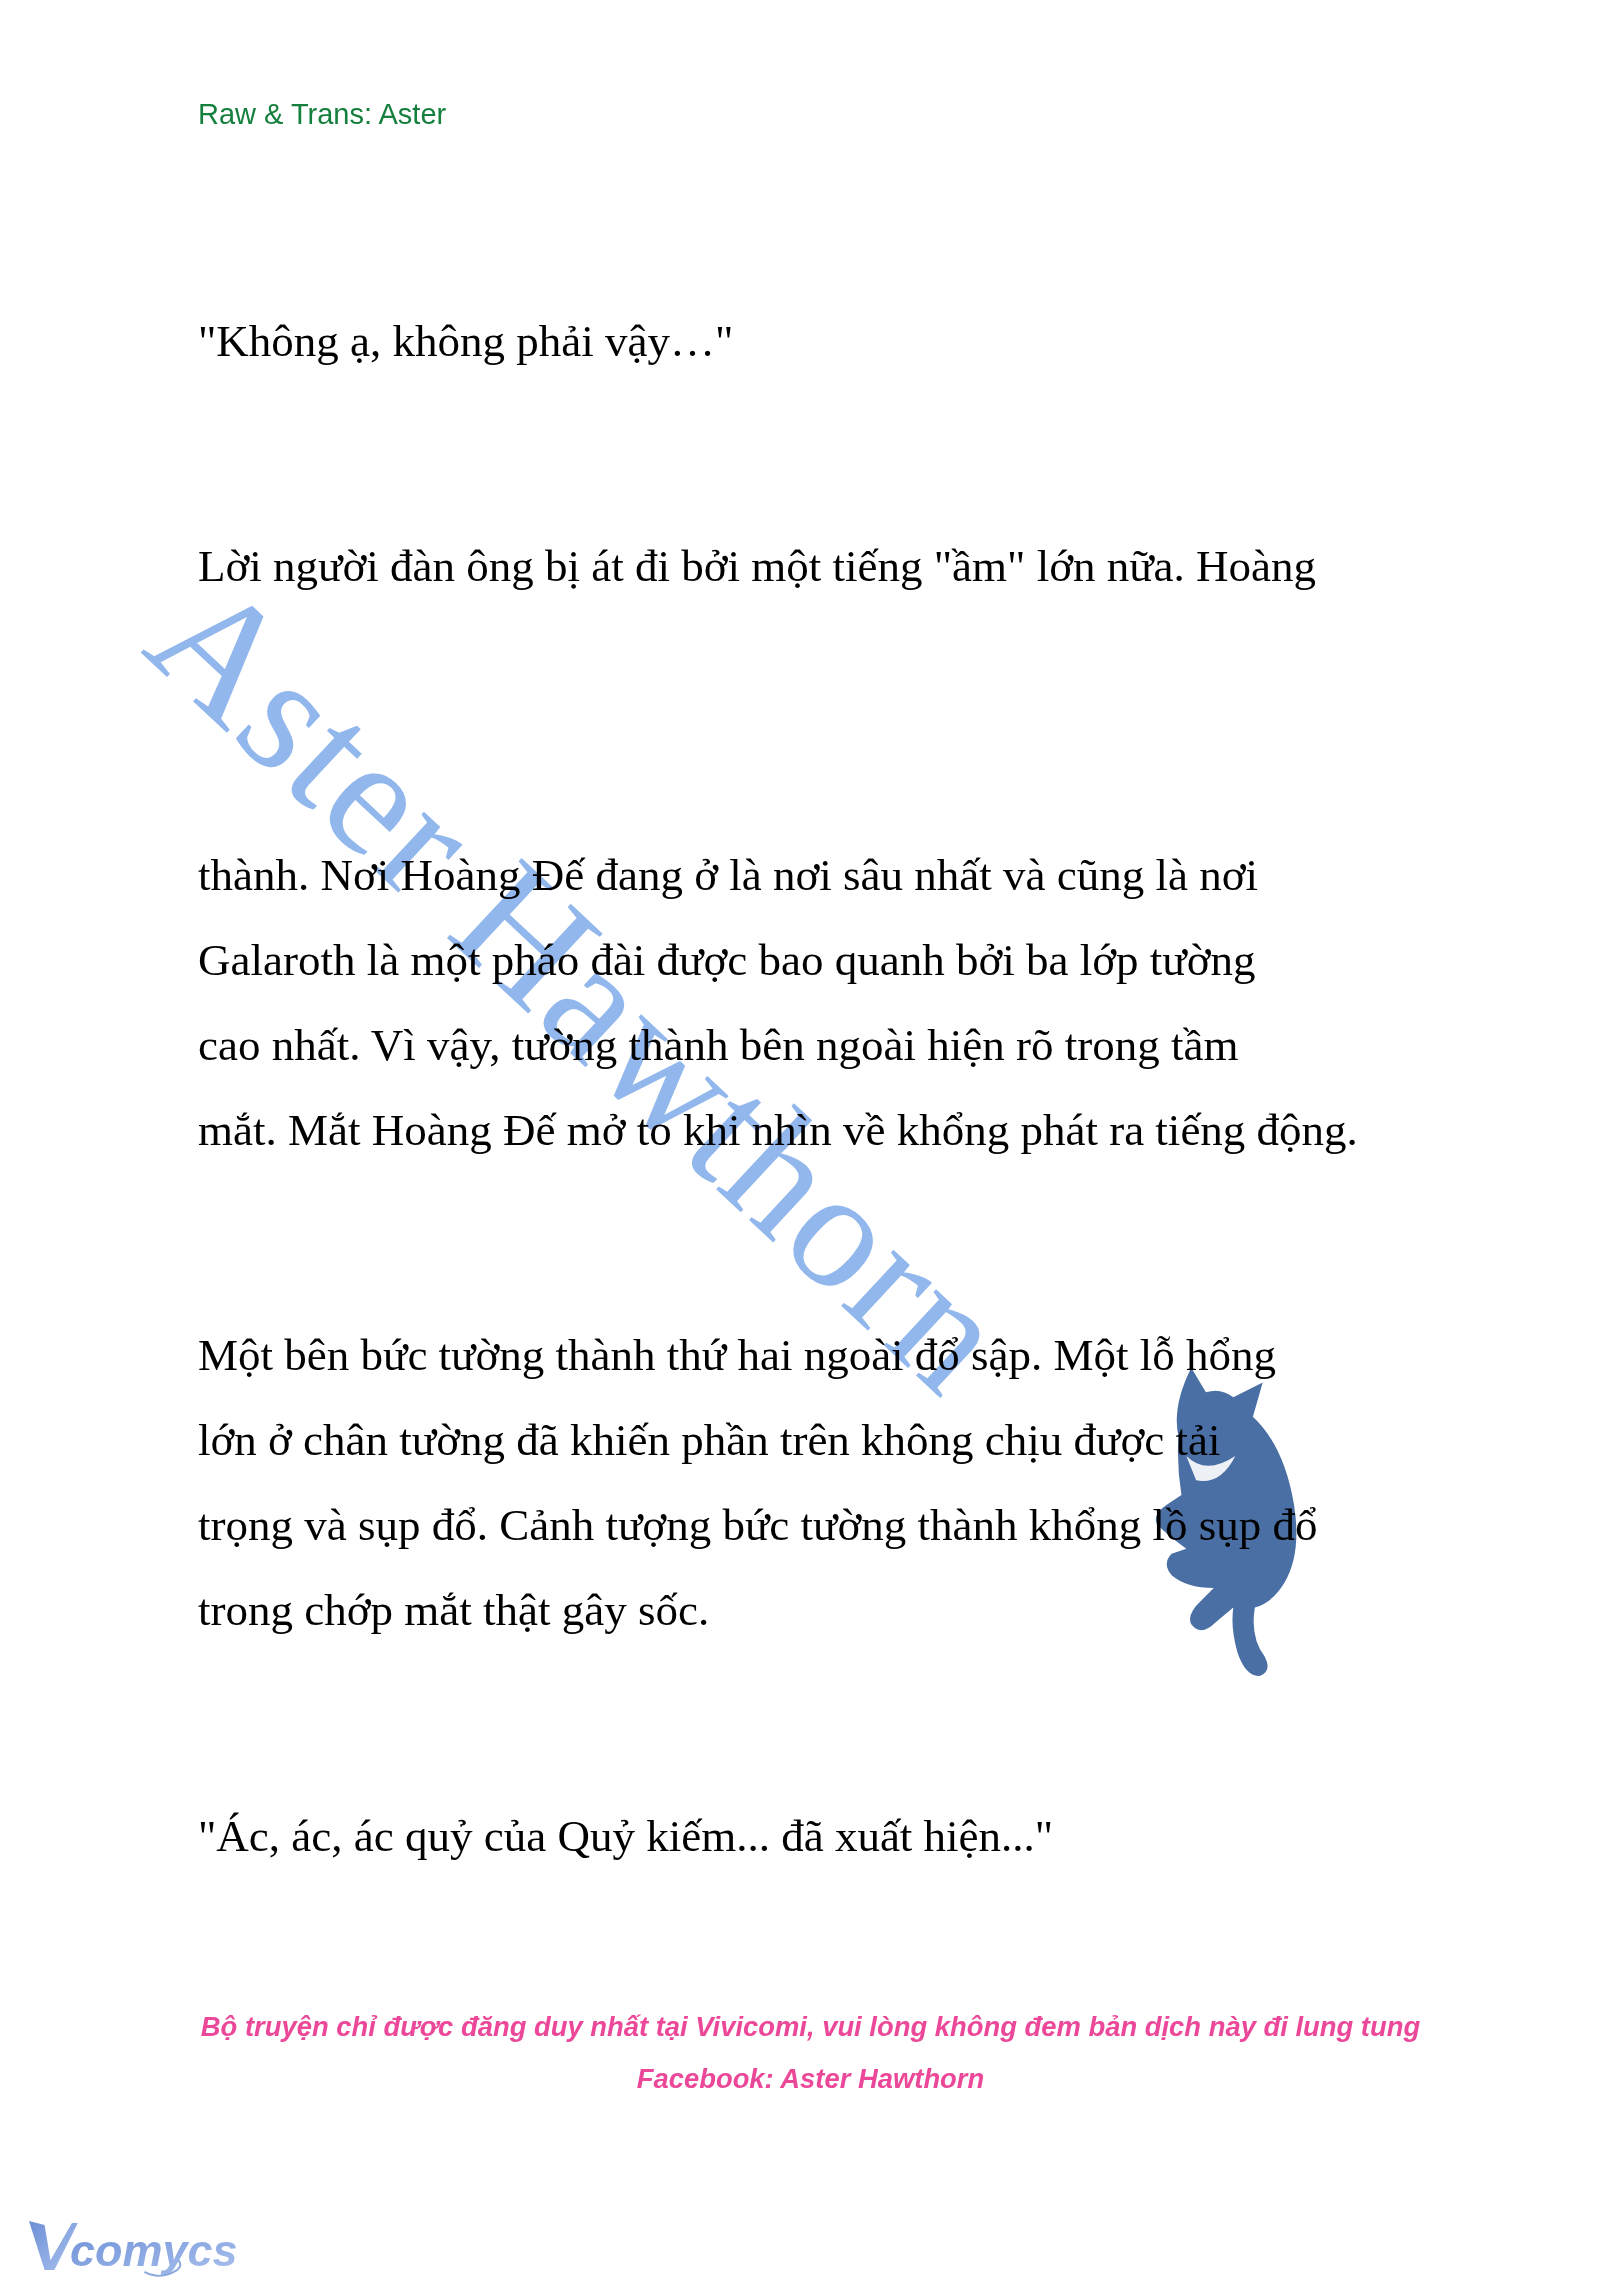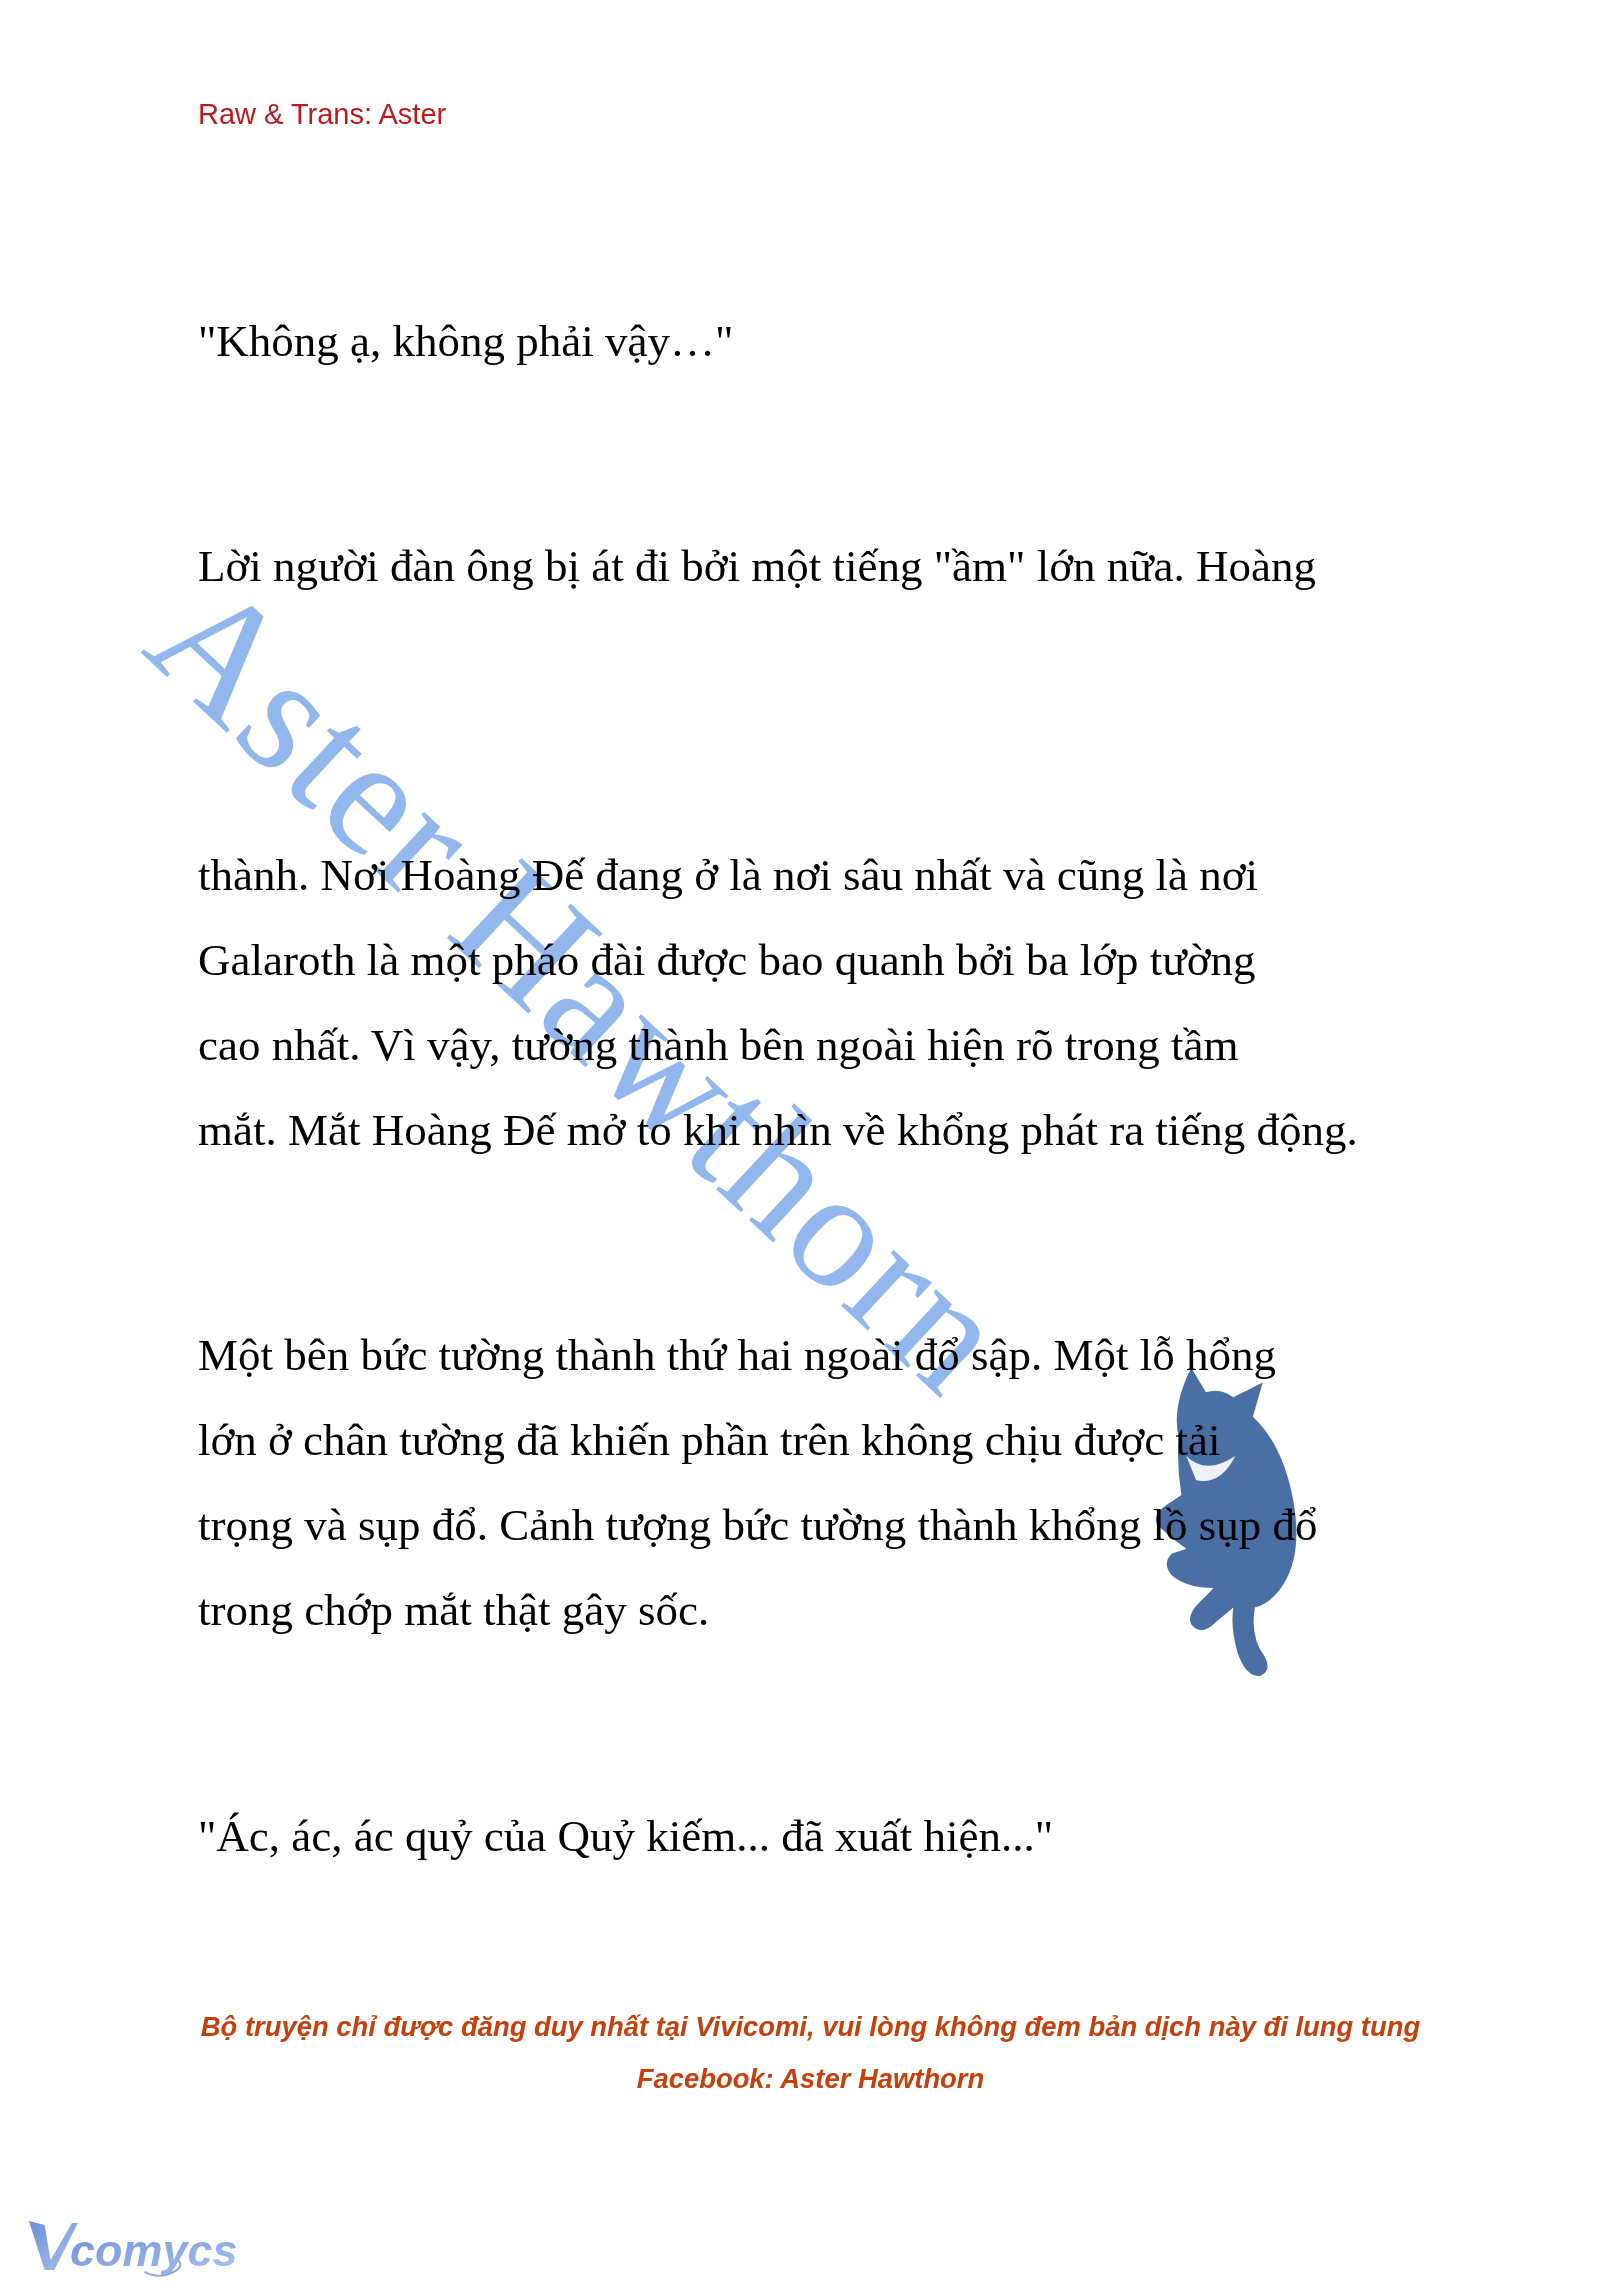--- a/index.html
+++ b/index.html
@@ -1,31 +1,31 @@
 <!DOCTYPE html>
 <html><head>
 <meta charset="utf-8">
 <style>
   html, body { margin: 0; padding: 0; background: #ffffff; }
   body { width: 1621px; height: 2293px; position: relative; overflow: hidden; }
   .page { position: absolute; left: 0; top: 0; width: 1621px; height: 2293px; background: #fff; }
   .header {
     position: absolute; left: 198px; top: 98px;
-    font-family: "Liberation Sans", sans-serif; font-size: 29px; color: #b91c1c;
+    font-family: "Liberation Sans", sans-serif; font-size: 29px; color: #15803d;
   }
   .para {
     position: absolute; left: 198px; width: 1255px;
     font-family: "Liberation Serif", serif; font-size: 45px; color: #000;
     line-height: 85px; white-space: nowrap;
   }
   .para .line { display: block; height: 85px; }
   .footer {
     position: absolute; left: 0; width: 1621px; text-align: center;
     font-family: "Liberation Sans", sans-serif; font-size: 27.4px;
-    font-weight: bold; font-style: italic; color: #c2410c;
+    font-weight: bold; font-style: italic; color: #ec4899;
   }
   .footer div { height: 52px; line-height: 52px; }
   .wm-text {
     position: absolute; left: 235px; top: 549px;
     font-family: "Liberation Serif", serif; font-size: 167px; color: #8cb4ec;
     transform-origin: 0 0; transform: rotate(43deg);
     white-space: nowrap; letter-spacing: 2px; line-height: 1;
     opacity: 0.95; pointer-events: none;
   }
   .cat { position: absolute; left: 1147px; top: 1358px; width: 157px; height: 323px; }

